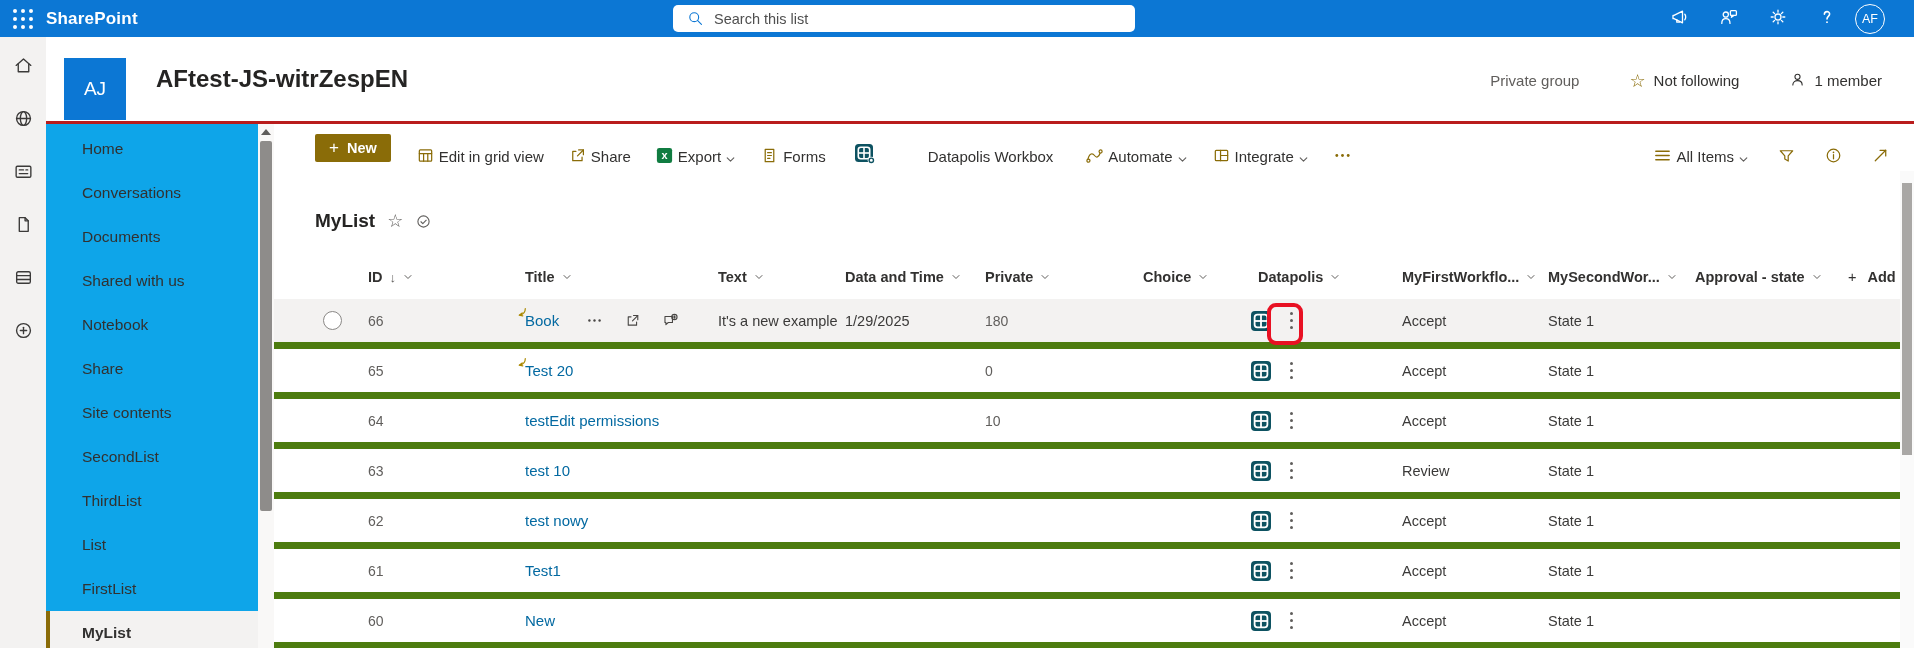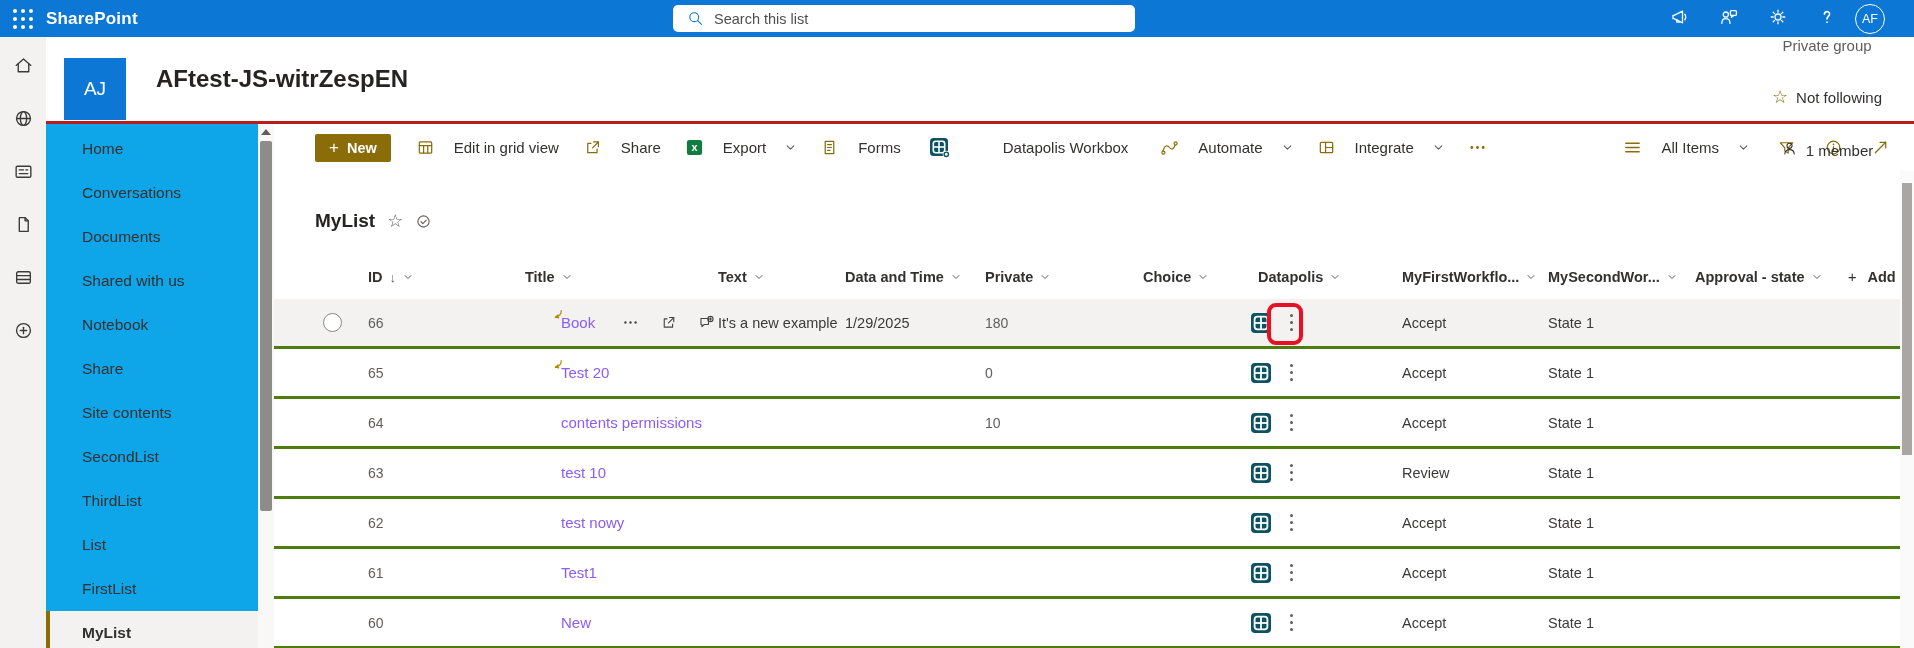--- a/index.html
+++ b/index.html
@@ -25,42 +25,42 @@
 
   
   .rail { position:absolute; left:0; top:37px; bottom:0; width:46px; background:#f3f2f1; display:flex; flex-direction:column; align-items:center; padding-top:18px; gap:28px; color:#3b3a39; z-index:5; }
   .rail-item { cursor:pointer; display:flex; }
   .rail-item svg { width:21px; height:21px; }
 
   
   .site-header { position:absolute; left:46px; top:37px; right:0; height:87px; background:#fff; border-bottom:3px solid #b91c1c; z-index:4; }
   .site-logo { position:absolute; left:18px; top:21px; width:62px; height:62px; background:var(--blue); color:#fff; display:flex; align-items:center; justify-content:center; font-size:19px; cursor:pointer; }
   .site-title { position:absolute; left:110px; top:28px; font-size:24px; font-weight:bold; color:#252423; cursor:pointer; }
-  .site-meta { position:absolute; right:32px; top:0; height:87px; display:flex; align-items:center; gap:34px; font-size:15px; color:#323130;flex-direction:column; }
+  .site-meta { position:absolute; right:32px; top:0; height:87px; display:flex; align-items:center; gap:50px; font-size:15px; color:#323130; }
   .meta-privacy { color:#605e5c; }
   .meta-item { display:flex; align-items:center; gap:8px; cursor:pointer; }
   .meta-item .star { color:var(--gold); font-size:18px; line-height:1; }
   .meta-item svg { width:17px; height:17px; }
 
   
   .sidebar { position:absolute; left:46px; top:124px; width:212px; bottom:0; background:#0ea5e9; padding-top:3px; z-index:5; }
   .sb-item { height:44px; display:flex; align-items:center; padding-left:36px; font-size:15.5px; color:#323130; cursor:pointer; position:relative; }
   .sb-item.selected { background:#f3f2f1; font-weight:bold; }
   .sb-item.selected::before { content:""; position:absolute; left:0; top:0; bottom:0; width:4px; background:var(--gold); }
   .side-scroll { position:absolute; left:258px; top:124px; width:16px; bottom:0; background:#f9f8f7; z-index:6; }
   .side-scroll .arr { width:0; height:0; border-left:5px solid transparent; border-right:5px solid transparent; border-bottom:6px solid #5f5d5b; margin:5px auto 4px; }
   .side-scroll .thumb { position:absolute; top:17px; left:2px; width:12px; height:370px; background:#8e8c8a; border-radius:2px; cursor:pointer; }
 
   
   .main { position:absolute; left:274px; top:124px; right:0; bottom:0; background:#fff; }
   .cmdbar { position:relative; height:47px; display:flex; align-items:center; padding-left:41px; }
   .btn-new { height:28px; background:var(--gold); color:#fff; border:none; border-radius:2px; font-size:14.5px; font-weight:600; display:flex; align-items:center; gap:8px; padding:0 14px; font-family:inherit; cursor:pointer; }
   .btn-new .plus { font-size:17px; font-weight:400; line-height:1; }
   .cmd-items { display:flex; align-items:center; margin-left:13px; }
-  .cmd-btn { display:flex; align-items:center; gap:19px; padding:0 12px; height:34px; font-size:15px; color:#323130; cursor:pointer; white-space:nowrap; border-radius:2px; }
+  .cmd-btn { display:flex; align-items:flex-end; gap:4px; padding:0 12px; height:34px; font-size:15px; color:#323130; cursor:pointer; white-space:nowrap; border-radius:2px; }
   .cmd-btn .icon { display:flex; color:var(--gold); }
   .cmd-btn .icon svg { width:19px; height:19px; }
   .cmd-btn .chev { display:flex; color:#605e5c; }
   .cmd-btn .chev svg { width:11px; height:11px; }
   .cmd-btn.workbox { margin-left:28px; margin-right:8px; }
   .cmd-btn.datatile { margin-left:4px; }
   .cmd-btn.datatile .icon svg { width:22px; height:22px; }
   .cmd-right { position:absolute; right:14px; top:0; height:47px; display:flex; align-items:center; gap:8px; }
   .cmd-right .cmd-btn { padding:0 10px; }
 
@@ -73,26 +73,26 @@
 
   
   .thead { display:grid; margin-top:28px; height:30px; align-items:center; font-size:14.5px; font-weight:600; color:#323130;text-align:right; }
   .th { display:flex; align-items:center; gap:7px; white-space:nowrap; cursor:pointer; }
   .th .chev { display:flex; color:#605e5c; }
   .th .chev svg { width:10px; height:10px; }
   .th .sort { color:#605e5c; font-size:13px; font-weight:400; }
   .th-add { overflow:hidden; }
   .th-add .plusmark { font-weight:400; color:#323130; margin-right:4px; }
   .tbody { margin-top:7px; }
-  .row { display:grid; height:50px; align-items:center; font-size:14.5px; color:#3b3a39; position:relative; border-bottom:3px solid #4d7c0f; cursor:pointer; }
+  .row { display:grid; height:50px; align-items:center; font-size:14.5px; color:#3b3a39; position:relative; border-bottom:7px solid #4d7c0f; cursor:pointer; }
   .row.hovered { background:#f3f2f1; }
   .cell { white-space:nowrap; }
   .cell-id, .cell-number { color:#605e5c; font-size:14px; }
   .sel-circle { display:block; width:19px; height:19px; border:1px solid #8a8886; border-radius:50%; margin-left:49px; background:#fff; cursor:pointer; }
-  .cell-title { display:flex; align-items:center; font-size:15px; color:#8b5cf6;margin-left:36px; }
+  .cell-title { display:flex; align-items:center; font-size:15px; color:#0369a1; }
   .title-text { position:relative; }
   .marker { position:absolute; top:-9px; left:-8px; width:10px; height:10px; color:#ab8900; }
   .marker svg { width:10px; height:10px; }
   .hover-icons { display:flex; gap:21px; margin-left:27px; color:#484644; }
   .hover-icons .icon { display:flex; cursor:pointer; }
   .hover-icons .icon svg { width:17px; height:17px; }
   .cell-dp { display:flex; align-items:center; position:relative; height:100%; }
   .dp-tile { display:flex; margin-left:-8px; cursor:pointer; }
   .dp-tile svg { width:22px; height:22px; }
   .dp-dots { display:flex; flex-direction:column; gap:3.5px; margin-left:14px; padding:4px; cursor:pointer; }
@@ -609,21 +609,21 @@
           </div>
           <div class="cell">Accept</div>
           <div class="cell">State 1</div>
           <div class="cell"></div>
           <div class="cell"></div>
         </div>
         <div class="row" style="grid-template-columns: 94px 157px 193px 127px 140px 158px 115px 144px 146px 147px 153px 66px;">
           <div class="cell"></div>
           <div class="cell cell-id">64</div>
           <div class="cell cell-title">
-            <span class="title-text"><span>contents permissions</span></span>
+            <span class="title-text"><span>testEdit permissions</span></span>
           </div>
           <div class="cell"></div>
           <div class="cell"></div>
           <div class="cell cell-number">10</div>
           <div class="cell"></div>
           <div class="cell cell-dp">
             <span class="dp-tile">
               <svg viewBox="0 0 22 22">
                 <rect x="1" y="1" width="20" height="20" rx="4" fill="var(--teal)"></rect>
                 <rect x="4.6" y="4.6" width="12.8" height="12.8" rx="2.8" fill="none" stroke="#fff" stroke-width="1.8"></rect>

